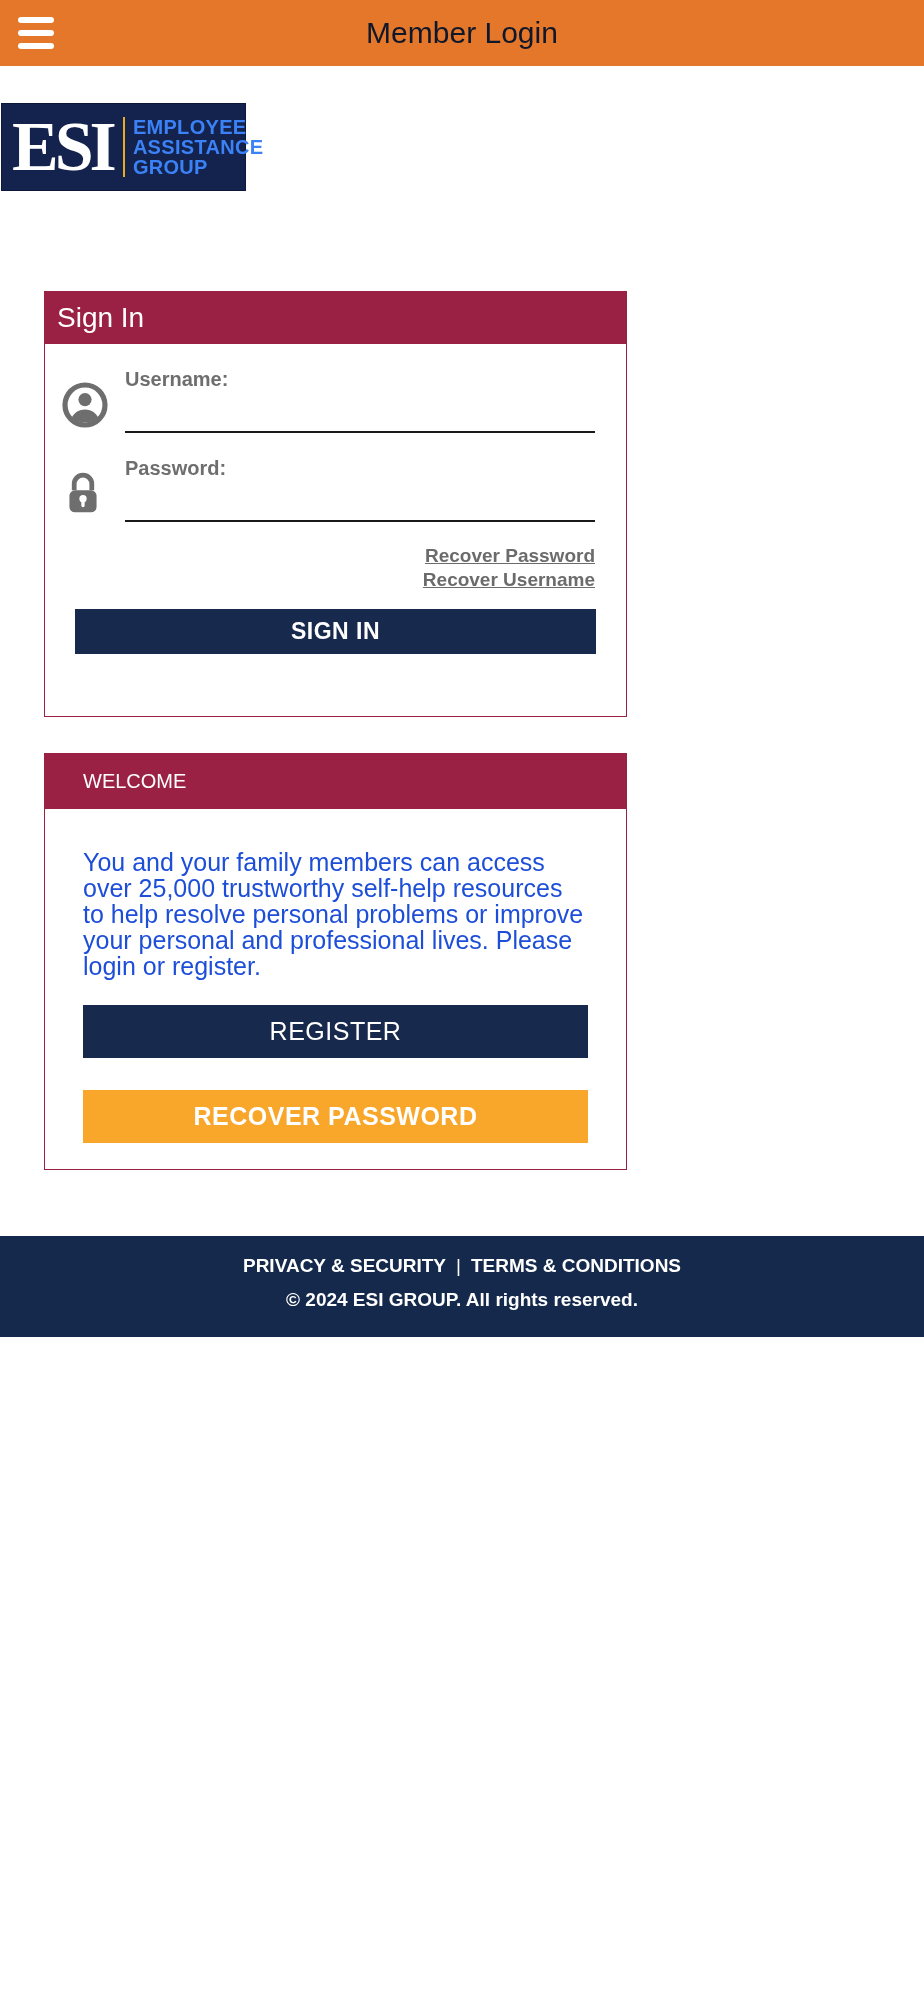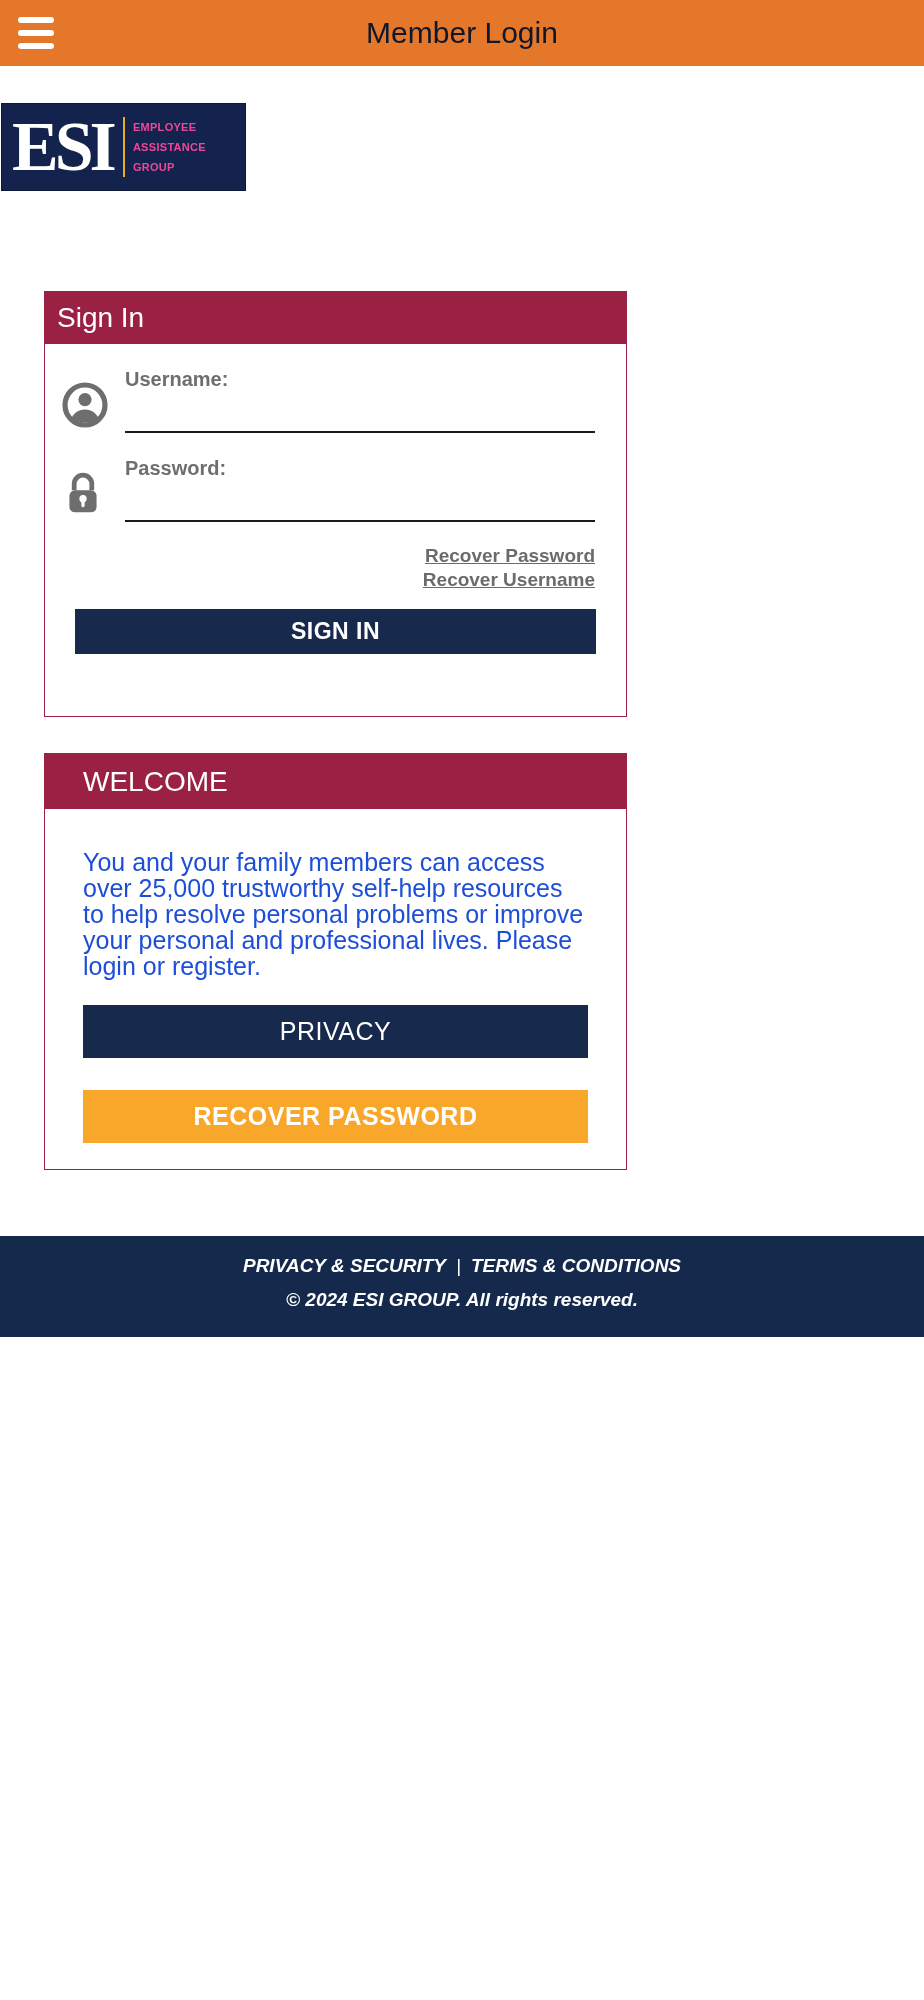--- a/index.html
+++ b/index.html
@@ -14,21 +14,21 @@
   .hamburger span { display: block; height: 6px; background: #fff; border-radius: 3px; }
   .header-title { width: 100%; text-align: center; color: #0f172a; font-size: 30px; font-weight: 400; }
 
   
   .logo-row { display: flex; align-items: flex-start; margin-top: 37px; padding-left: 1px; }
   .esi-box { background: #14224E; width: 245px; height: 88px; display: flex; align-items: center;
     padding: 0 10px; border: 1px solid #0d1838; }
   .esi-text { font-family: "Liberation Serif", serif; font-weight: bold; color: #fff;
     font-size: 70px; line-height: 70px; letter-spacing: -4px; }
   .esi-tagline { margin-left: 10px; border-left: 2px solid #E8AE1F; padding-left: 8px; }
-  .esi-tagline div { color: #ec4899; font-weight: bold; font-size: 11px; line-height: 20px; letter-spacing: 0.3px; }
+  .esi-tagline div { color: #3b82f6; font-weight: bold; font-size: 20px; line-height: 20px; letter-spacing: 0.3px; }
   .programs { margin-left: 14px; padding-top: 4px; }
   .programs div { color: #2B4A6B; font-size: 13.5px; line-height: 15.5px; }
 
   
   .card { width: 583px; margin-left: 44px; border: 1px solid #9B2144; background: #fff; }
   .card-header { background: #9B2144; color: #fff; display: flex; align-items: center; }
 
   .signin-card { margin-top: 100px; }
   .signin-header { height: 52px; padding-left: 12px; font-size: 28px; }
 
@@ -41,31 +41,31 @@
 
   .recover-links { text-align: right; padding-right: 31px; margin-top: 22px; }
   .recover-links a { display: block; color: #6B6B6B; font-weight: bold; font-size: 19px;
     line-height: 24px; text-decoration: underline; cursor: pointer; }
 
   .btn { display: block; border: none; cursor: pointer; text-align: center; color: #fff; }
   .signin-btn { width: 521px; margin: 17px auto 62px auto; height: 45px; background: #17294D;
     font-weight: bold; font-size: 23px; letter-spacing: 0.5px; }
 
   .welcome-card { margin-top: 36px; }
-  .welcome-header { height: 55px; padding-left: 38px; font-size: 28px; }
+  .welcome-header { height: 55px; padding-left: 38px; font-size: 20px; }
   .welcome-body { padding: 40px 38px 26px 38px; }
   .welcome-text { font-size: 25px; line-height: 26px; color: #1d4ed8; }
   .register-btn { width: 100%; margin-top: 26px; height: 53px; background: #17294D;
     font-size: 25px; font-weight: 400; letter-spacing: 0.5px; }
   .recover-btn { width: 100%; margin-top: 32px; height: 53px; background: #F9A72B;
     font-size: 25px; font-weight: bold; letter-spacing: 0.5px; }
 
   
   .footer { margin-top: 66px; height: 101px; background: #14294B; color: #fff; text-align: center;
-    padding-top: 19px; font-style: italic; }
+    padding-top: 19px; }
   .footer-links { font-size: 19px; font-weight: bold; }
   .footer-links a { color: #fff; text-decoration: none; cursor: pointer; }
   .footer-sep { font-weight: 400; margin: 0 10px; }
   .footer-copy { margin-top: 12px; font-size: 19px; font-weight: bold; }
 </style>
 </head>
 <body>
 
 <div class="page">
 
@@ -130,21 +130,21 @@
 
     <button class="btn signin-btn">SIGN IN</button>
   </div>
 
   <div class="card welcome-card">
     <div class="card-header welcome-header">
       <span>WELCOME</span>
     </div>
     <div class="welcome-body">
       <div class="welcome-text">You and your family members can access over 25,000 trustworthy self-help resources to help resolve personal problems or improve your personal and professional lives. Please login or register.</div>
-      <button class="btn register-btn">PRIVACY</button>
+      <button class="btn register-btn">REGISTER</button>
       <button class="btn recover-btn">RECOVER PASSWORD</button>
     </div>
   </div>
 
   <div class="footer">
     <div class="footer-links">
       <a>PRIVACY &amp; SECURITY</a><span class="footer-sep">|</span><a>TERMS &amp; CONDITIONS</a>
     </div>
     <div class="footer-copy">© 2024 ESI GROUP. All rights reserved.</div>
   </div>

